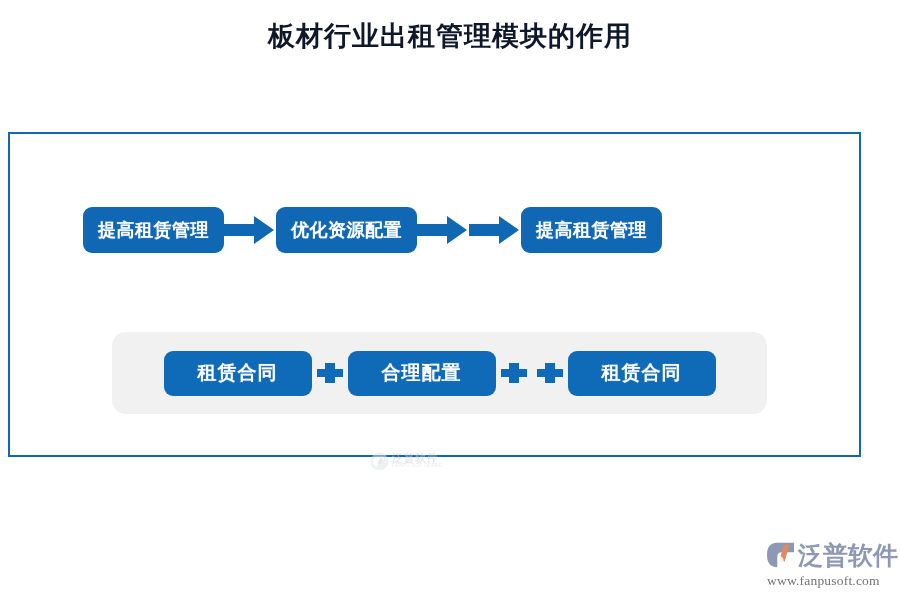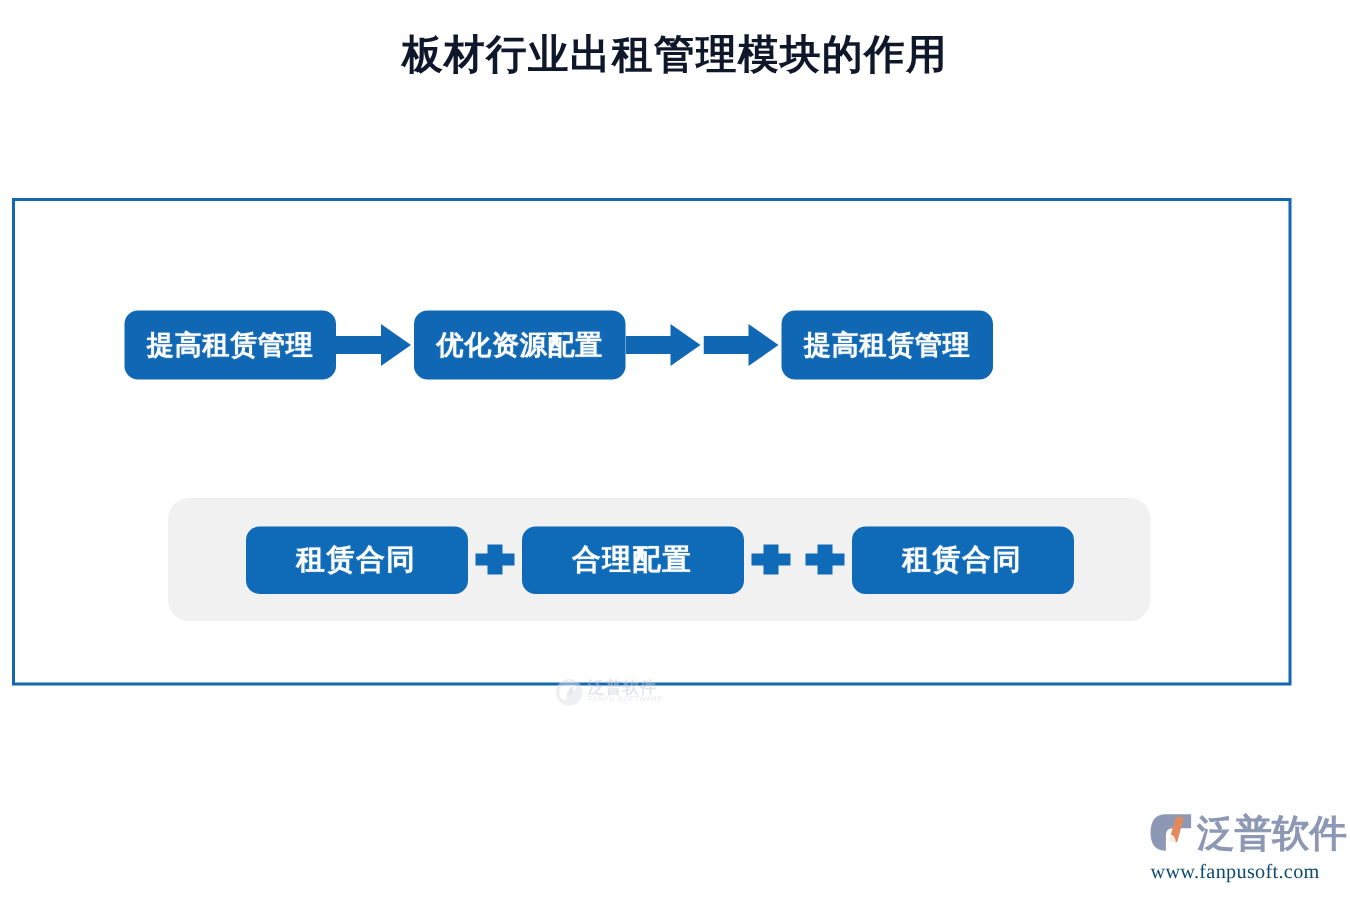--- a/index.html
+++ b/index.html
@@ -165,21 +165,21 @@
     font-weight: 700;
     color: #8d98b5;
     letter-spacing: 0px;
     margin-left: 2px;
     line-height: 1;
     font-family: "DejaVu Sans", "Liberation Sans", sans-serif;
     white-space: nowrap;
   }
   .brand-url {
     font-size: 13.5px;
-    color: #0c4a6e;
+    color: #737373;
     letter-spacing: 0.2px;
     margin-top: 3px;
     margin-left: 1px;
     font-family: "Liberation Serif", serif;
     white-space: nowrap;
   }
 </style>
 </head>
 <body>
 

